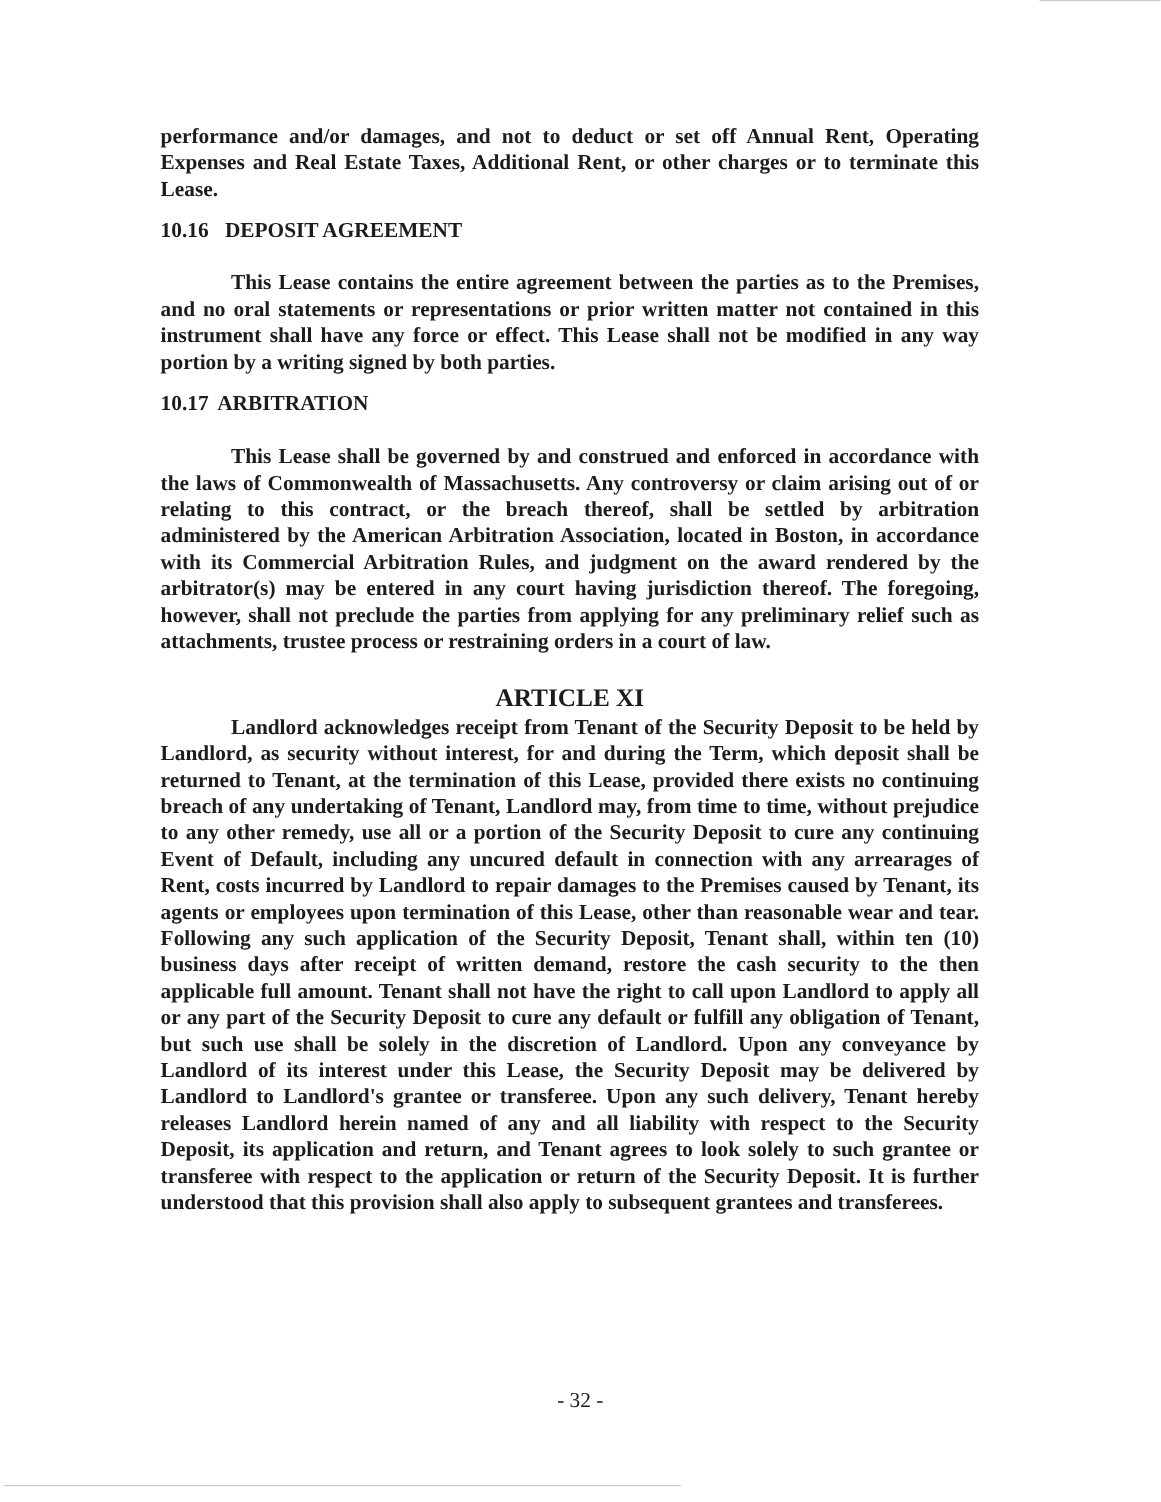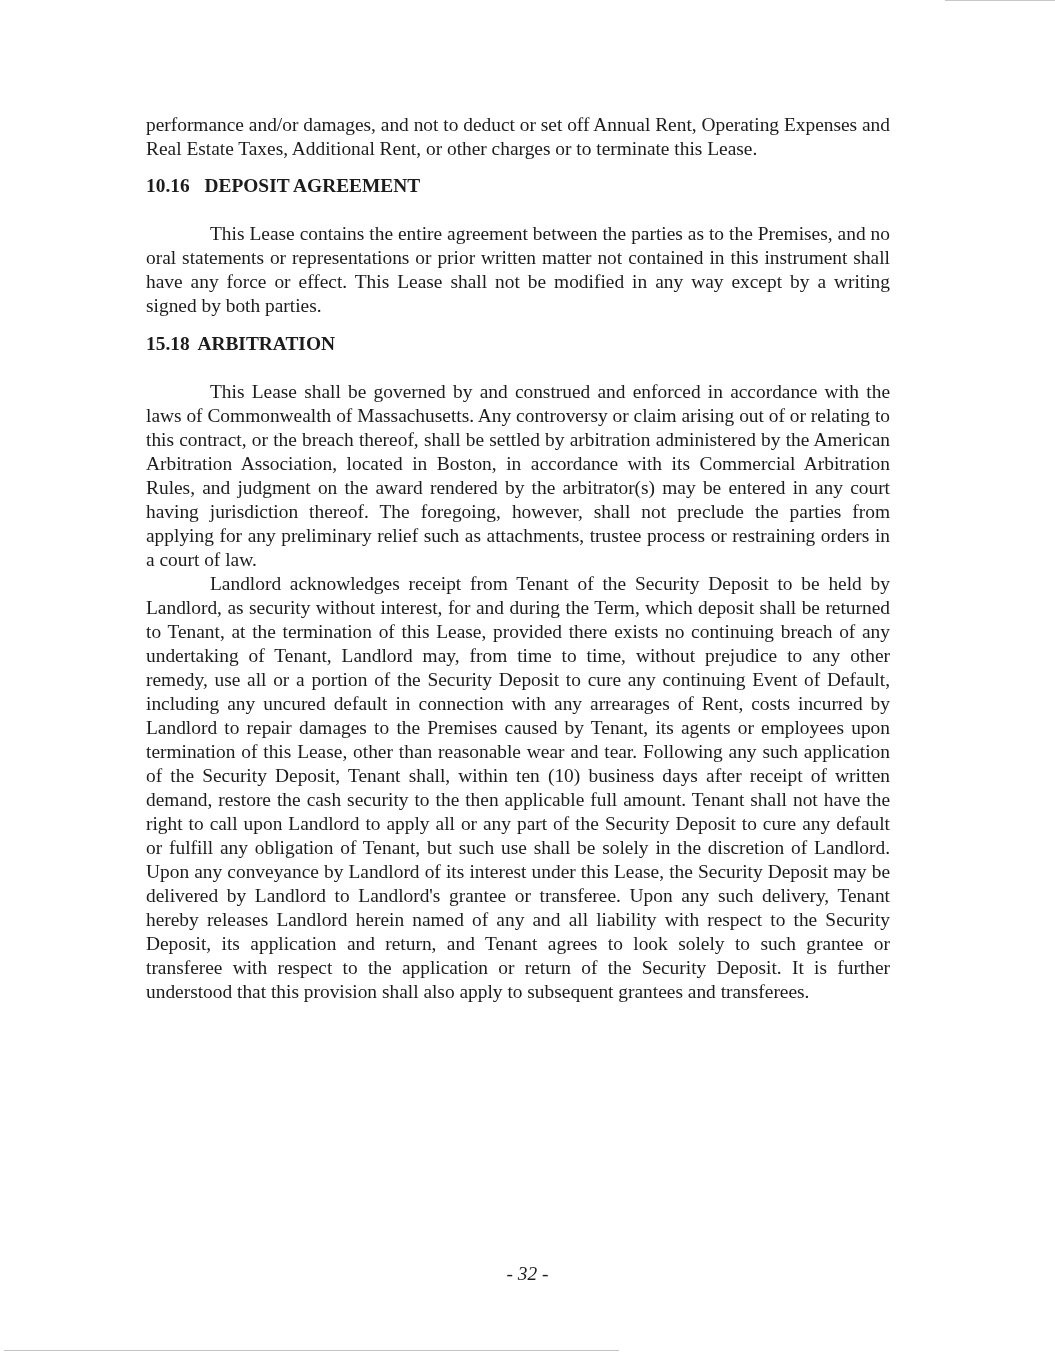--- a/index.html
+++ b/index.html
@@ -42,20 +42,21 @@
       position: absolute;
       left: 146px;
       top: 113px;
       width: 744px;
       font-size: 19.4px;
       line-height: 24px;
     }
     p {
       margin: 0;
       text-align: justify;
+      font-weight: bold;
     }
     .indent {
       text-indent: 64px;
     }
     .section-heading {
       font-weight: bold;
       font-size: 19.4px;
       margin: 0;
       letter-spacing: 0;
     }
@@ -72,44 +73,44 @@
     }
     .article-title { margin-top: 24px; }
     .article-subtitle { margin-top: 17px; margin-bottom: 20px; }
     .page-number {
       position: absolute;
       top: 1263px;
       left: 0;
       width: 1055px;
       text-align: center;
       font-size: 19.4px;
-      font-style: italic;
     }
   </style>
 </head>
 <body>
 
 <div class="page">
   <div class="scan-line-top"></div>
 
   <div class="content">
     <p>performance and/or damages, and not to deduct or set off Annual Rent, Operating Expenses and Real Estate Taxes, Additional Rent, or other charges or to terminate this Lease.</p>
 
     <h3 class="section-heading h-1016">
       <span class="num">10.16</span>
       <span>DEPOSIT AGREEMENT</span>
     </h3>
-    <p class="indent">This Lease contains the entire agreement between the parties as to the Premises, and no oral statements or representations or prior written matter not contained in this instrument shall have any force or effect.  This Lease shall not be modified in any way except by a writing signed by both parties.</p>
+    <p class="indent">This Lease contains the entire agreement between the parties as to the Premises, and no oral statements or representations or prior written matter not contained in this instrument shall have any force or effect.  This Lease shall not be modified in any way portion by a writing signed by both parties.</p>
 
     <h3 class="section-heading h-1017">
-      <span class="num">15.18</span>
+      <span class="num">10.17</span>
       <span>ARBITRATION</span>
     </h3>
     <p class="indent">This Lease shall be governed by and construed and enforced in accordance with the laws of Commonwealth of Massachusetts. Any controversy or claim arising out of or relating to this contract, or the breach thereof, shall be settled by arbitration administered by the American Arbitration Association, located in Boston, in accordance with its Commercial Arbitration Rules, and judgment on the award rendered by the arbitrator(s) may be entered in any court having jurisdiction thereof.  The foregoing, however, shall not preclude the parties from applying for any preliminary relief such as attachments, trustee process or restraining orders in a court of law.</p>
 
+    <h2 class="article-heading article-title">ARTICLE XI</h2>
 
     <p class="indent">Landlord acknowledges receipt from Tenant of the Security Deposit to be held by Landlord, as security without interest, for and during the Term, which deposit shall be returned to Tenant, at the termination of this Lease, provided there exists no continuing breach of any undertaking of Tenant, Landlord may, from time to time, without prejudice to any other remedy, use all or a portion of the Security Deposit to cure any continuing Event of Default, including any uncured default in connection with any arrearages of Rent, costs incurred by Landlord to repair damages to the Premises caused by Tenant, its agents or employees upon termination of this Lease, other than reasonable wear and tear. Following any such application of the Security Deposit, Tenant shall, within ten (10) business days after receipt of written demand, restore the cash security to the then applicable full amount.  Tenant shall not have the right to call upon Landlord to apply all or any part of the Security Deposit to cure any default or fulfill any obligation of Tenant, but such use shall be solely in the discretion of Landlord.  Upon any conveyance by Landlord of its interest under this Lease, the Security Deposit may be delivered by Landlord to Landlord's grantee or transferee.  Upon any such delivery, Tenant hereby releases Landlord herein named of any and all liability with respect to the Security Deposit, its application and return, and Tenant agrees to look solely to such grantee or transferee with respect to the application or return of the Security Deposit.  It is further understood that this provision shall also apply to subsequent grantees and transferees.</p>
   </div>
 
   <div class="page-number">- 32 -</div>
 
   <div class="scan-line-bottom"></div>
 </div>
 
 </body></html>

